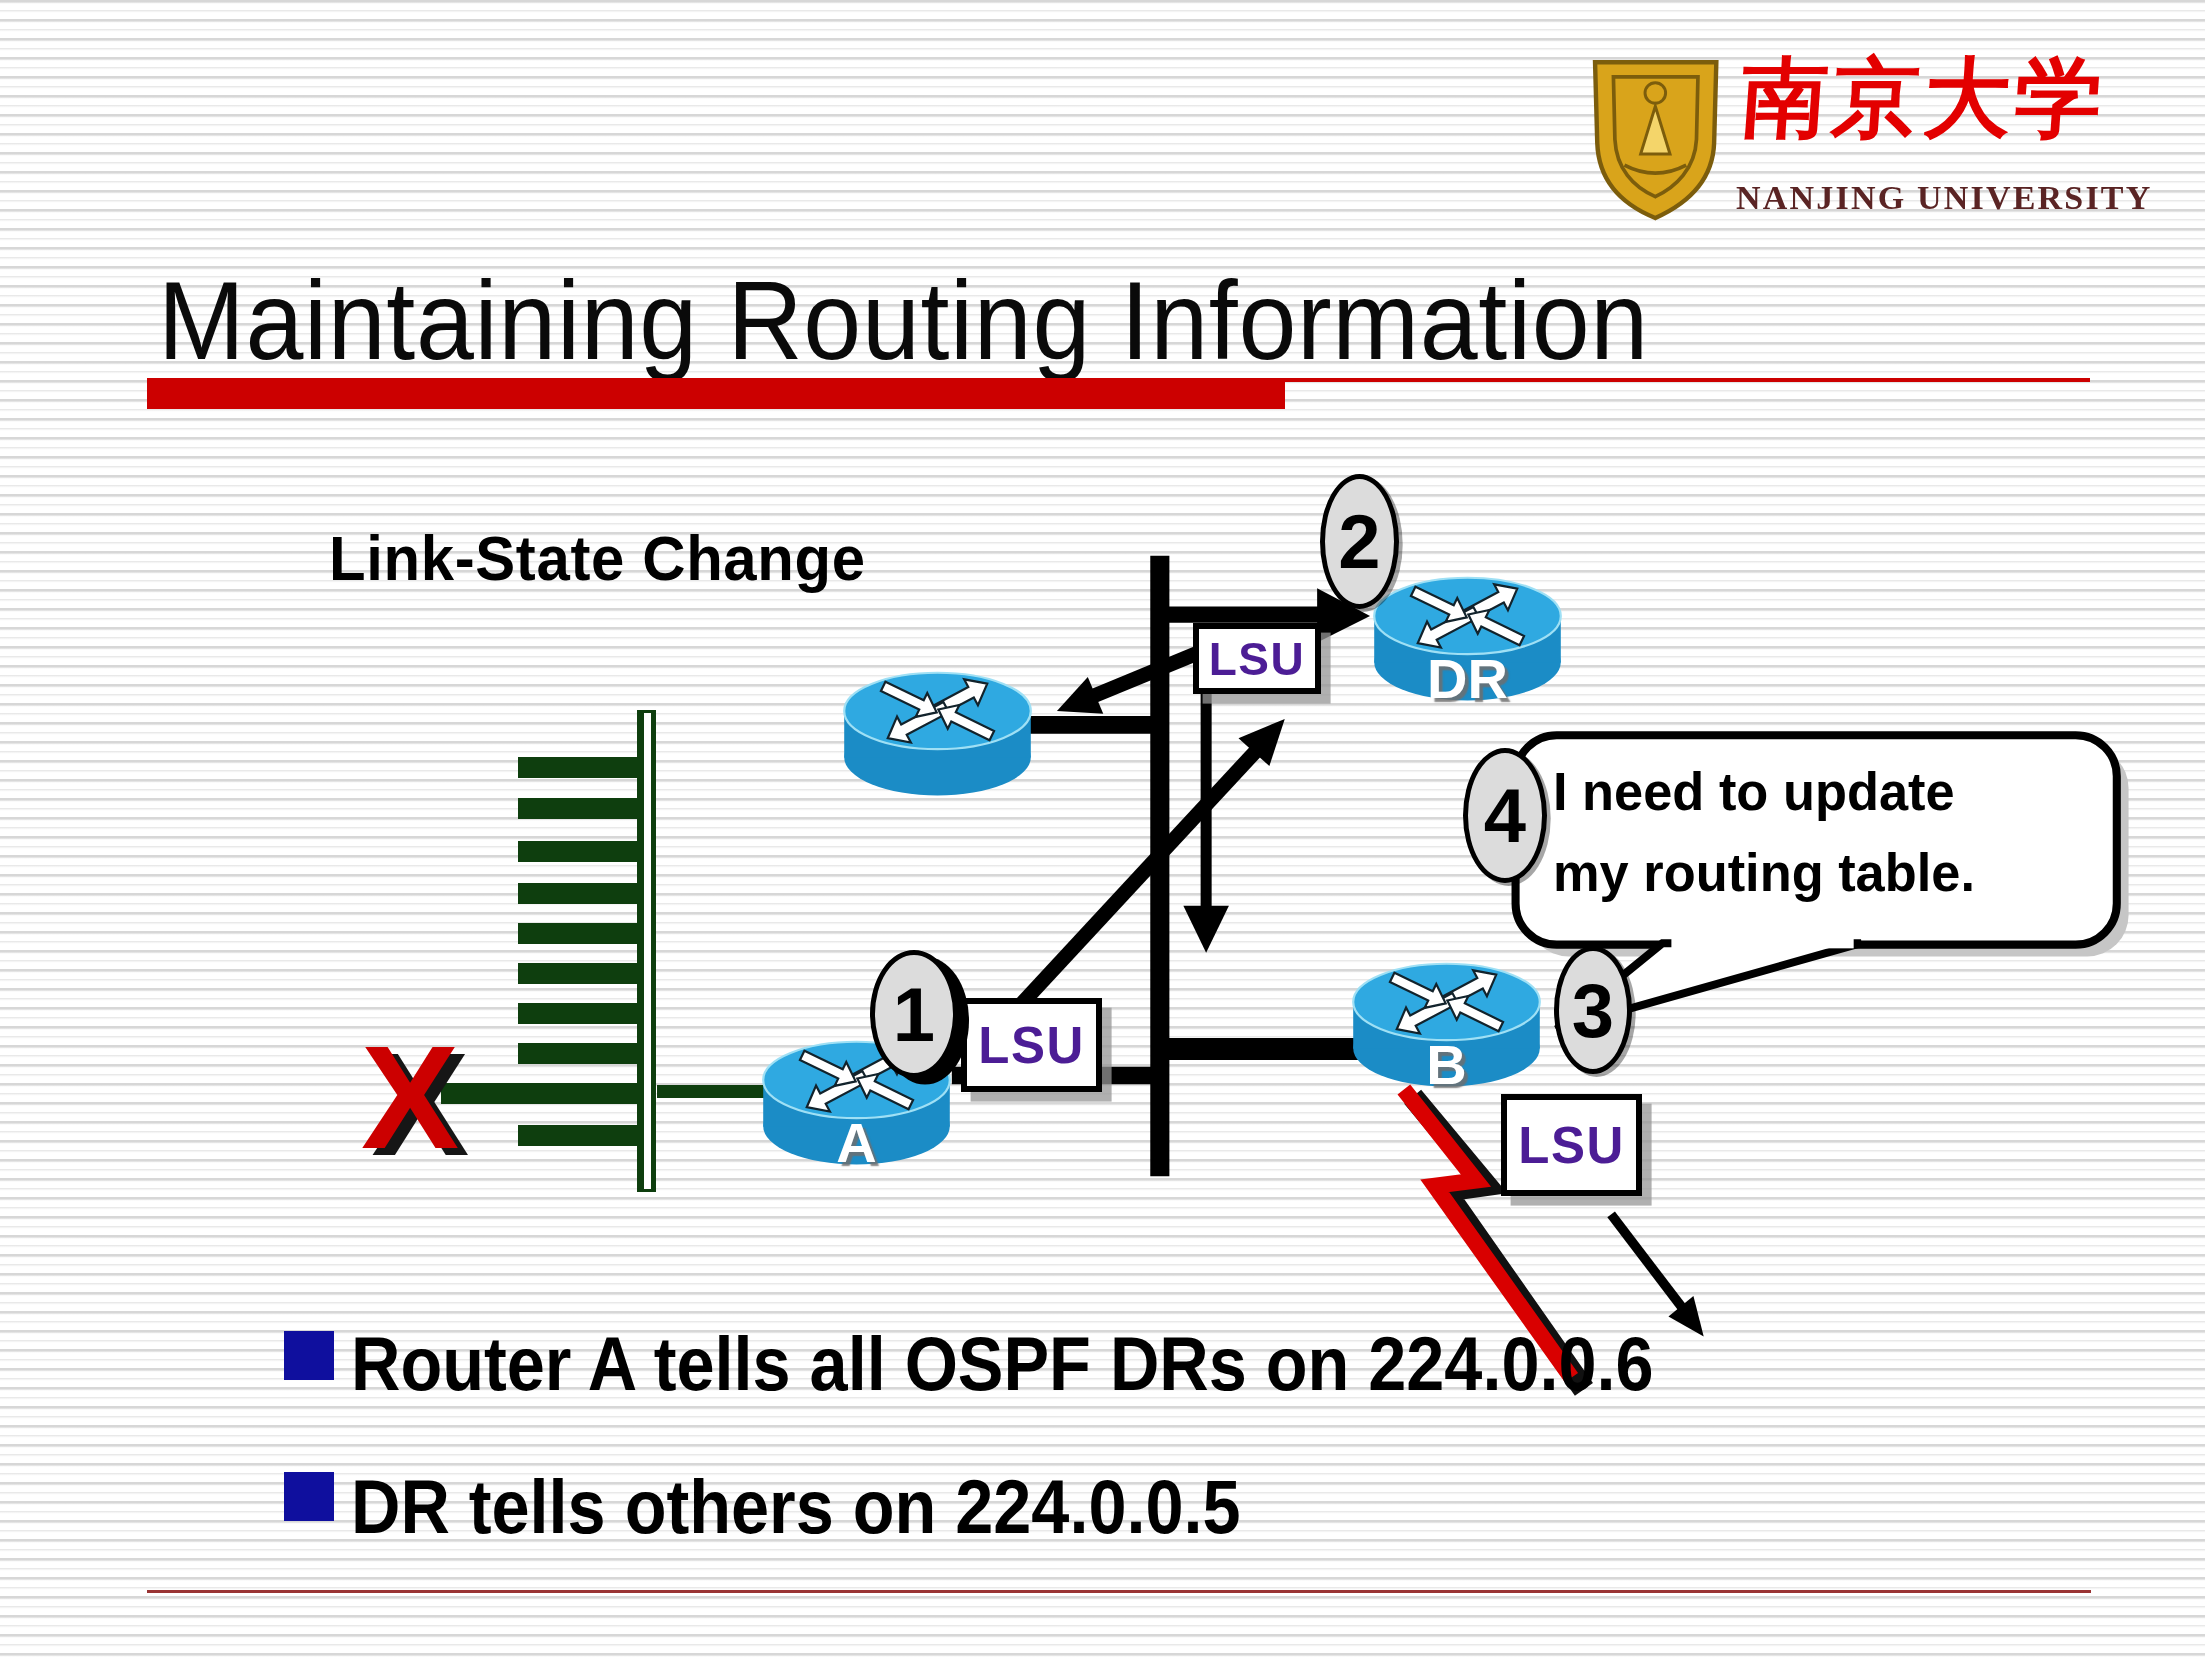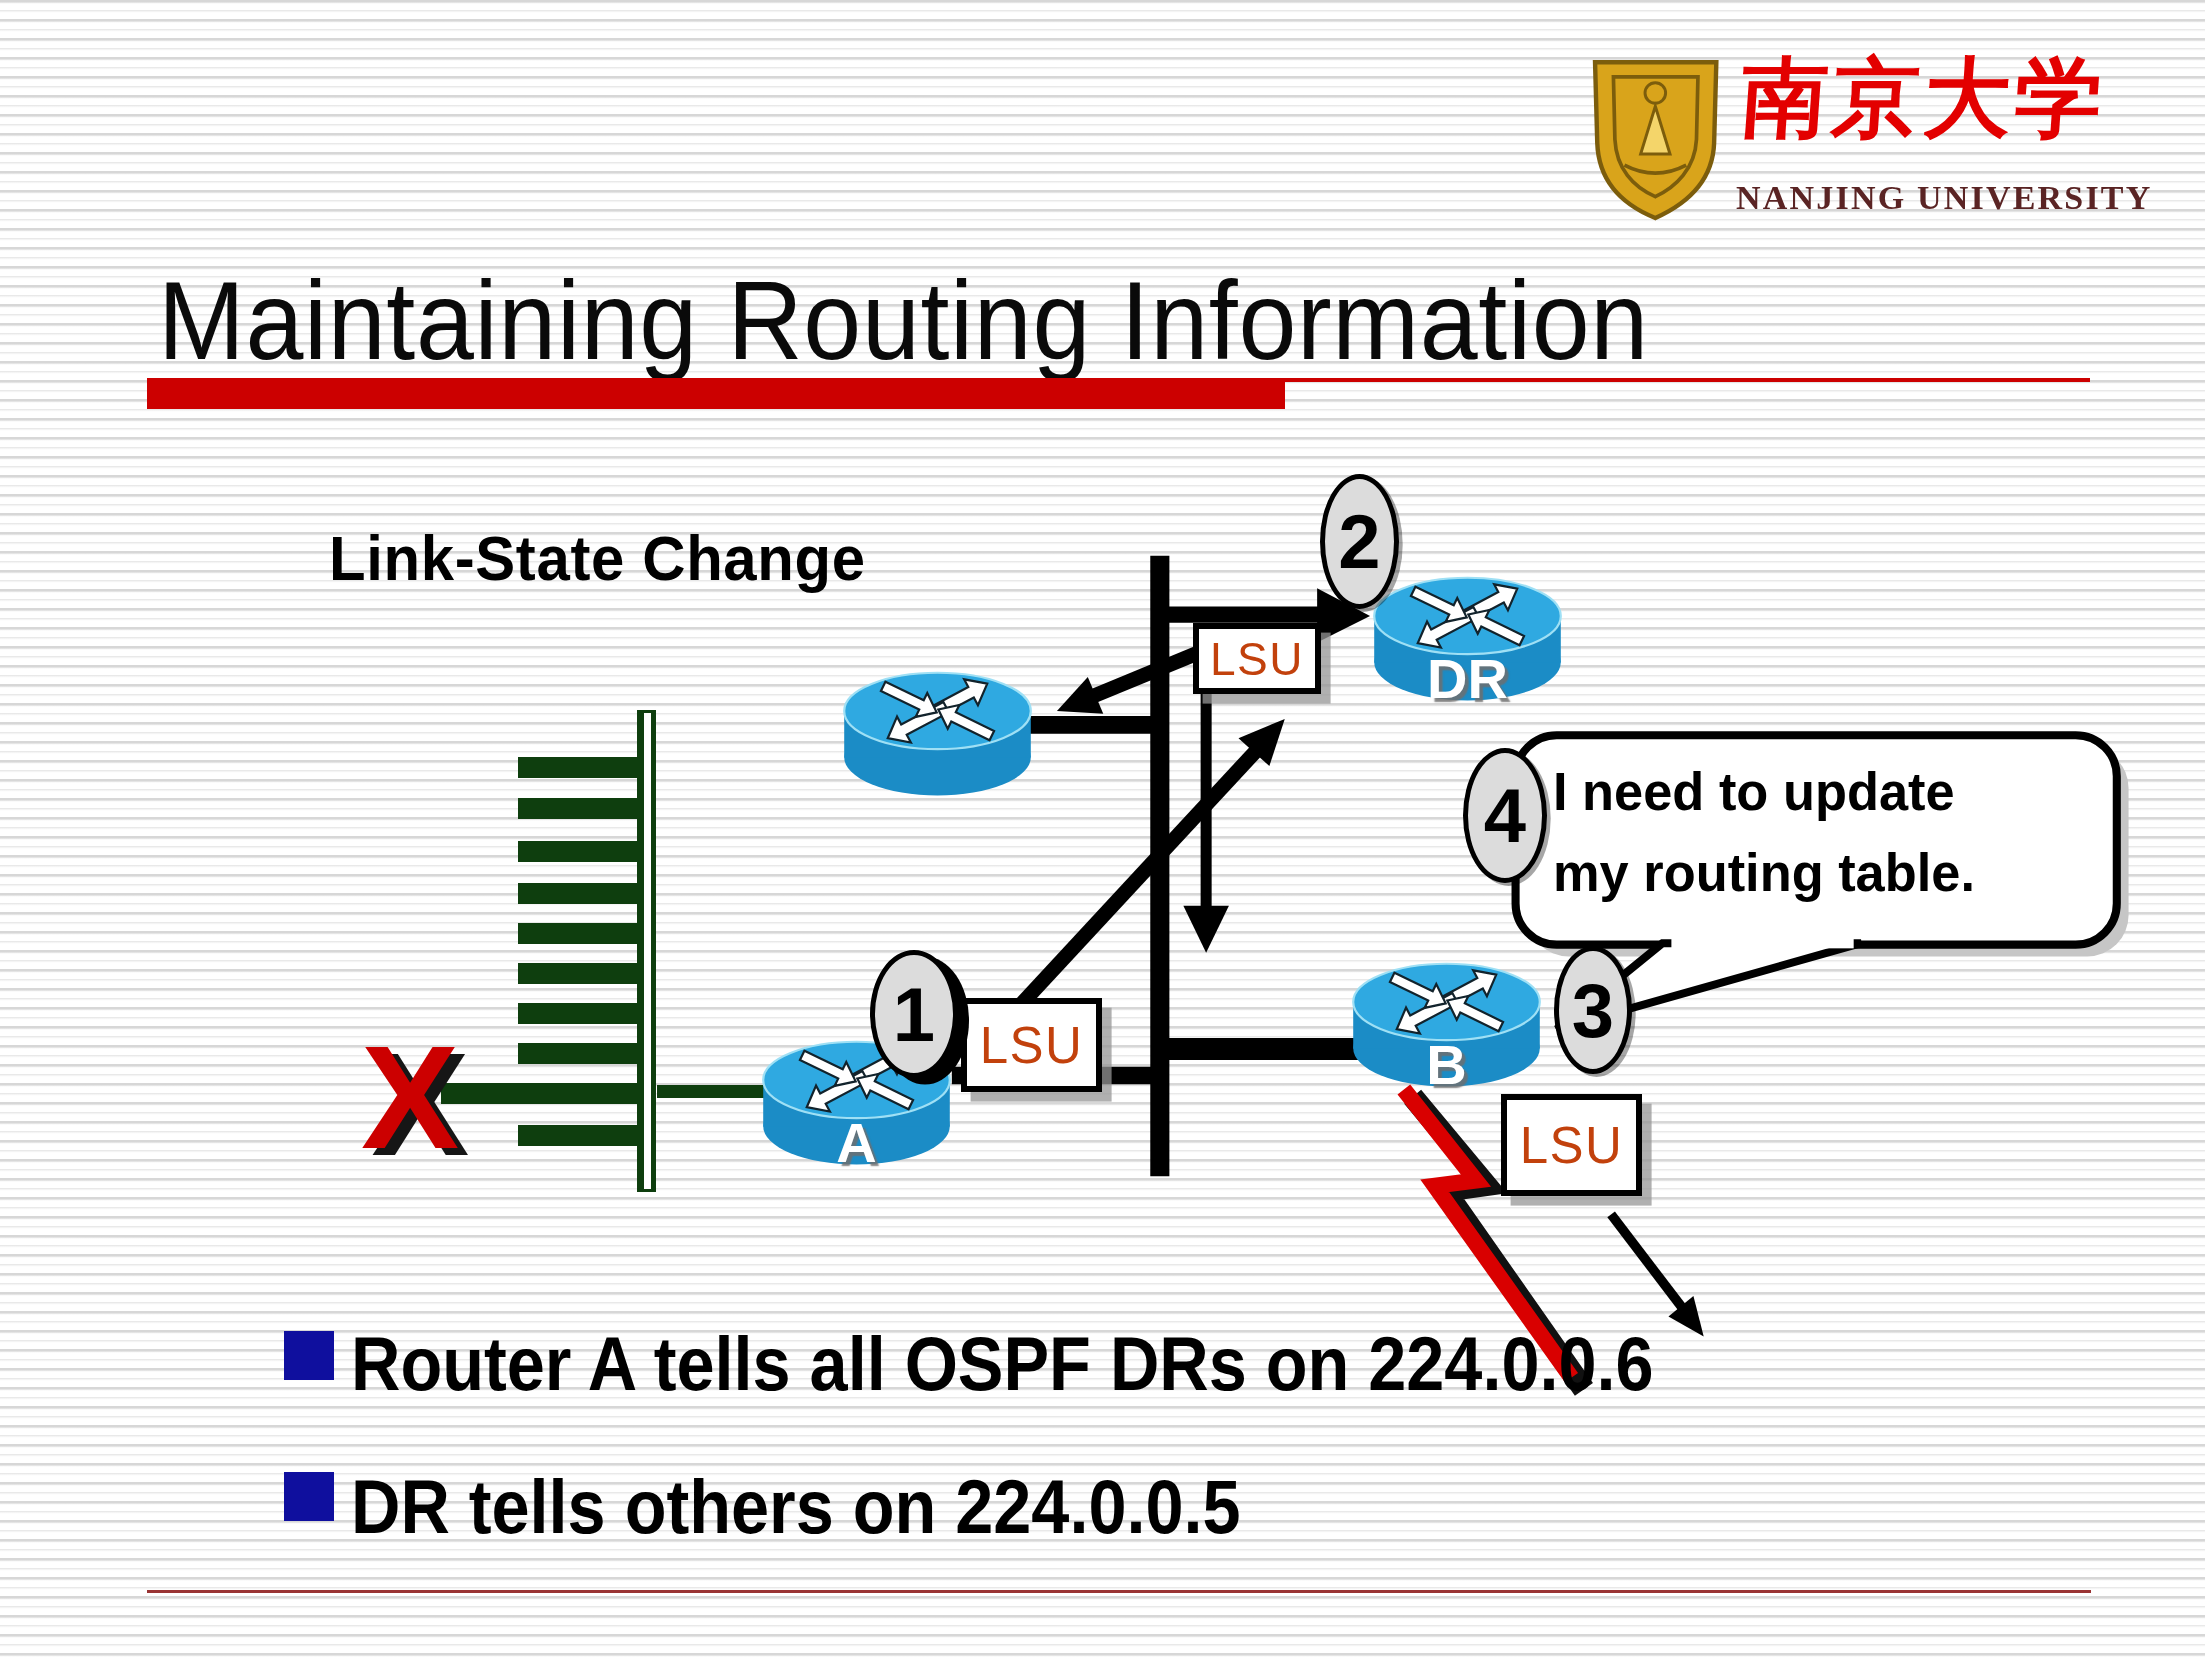--- a/index.html
+++ b/index.html
@@ -61,21 +61,21 @@
     position:absolute;left:0;right:0;bottom:1.5px;text-align:center;
     font-size:56px;font-weight:700;color:#ffffff;
     text-shadow:3.7px 3.7px 1.5px rgba(110,110,110,.85);
   }
 
   
   .lsu{
     position:absolute;background:#ffffff;border:6.6px solid #000;
     box-shadow:9.6px 9.6px 0 rgba(150,150,150,.75);
     display:flex;align-items:center;justify-content:center;
-    font-weight:400;color:#c2410c;letter-spacing:1.5px;
+    font-weight:700;color:#4c1d95;letter-spacing:1.5px;
   }
   #lsu-1{left:1193px;top:623px;width:116px;height:59px;font-size:46px;}
   #lsu-2{left:961px;top:998px;width:129px;height:82px;font-size:51px;}
   #lsu-3{left:1501px;top:1094px;width:129px;height:90px;font-size:51px;}
 
   
   .step{
     position:absolute;background:#dcdcdc;border:5.9px solid #000;border-radius:50%;
     display:flex;align-items:center;justify-content:center;
     font-size:76px;font-weight:700;color:#000;

